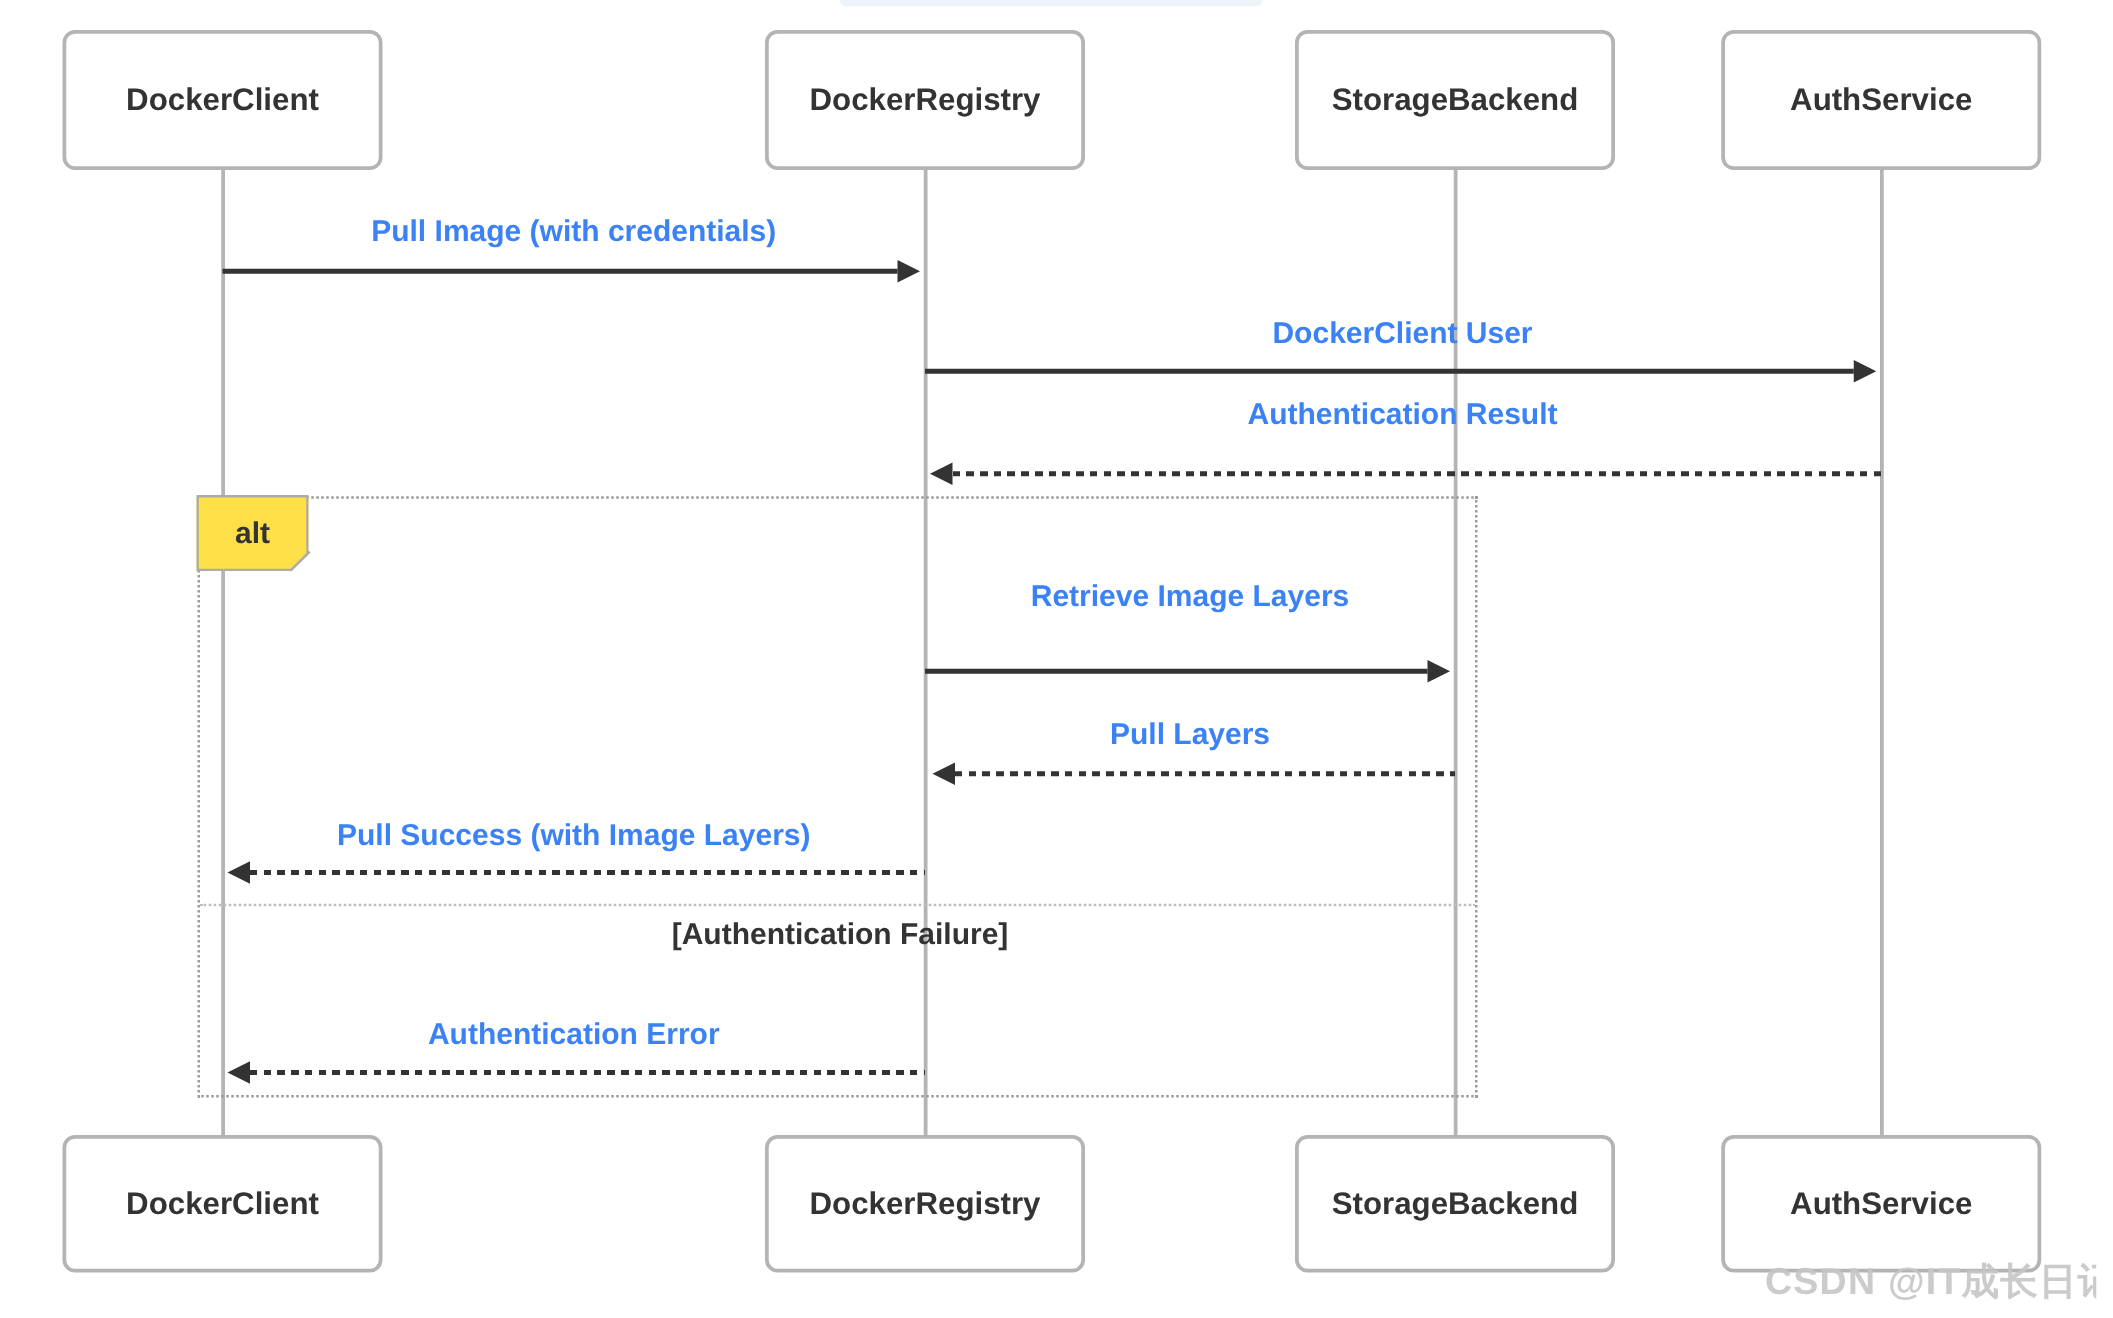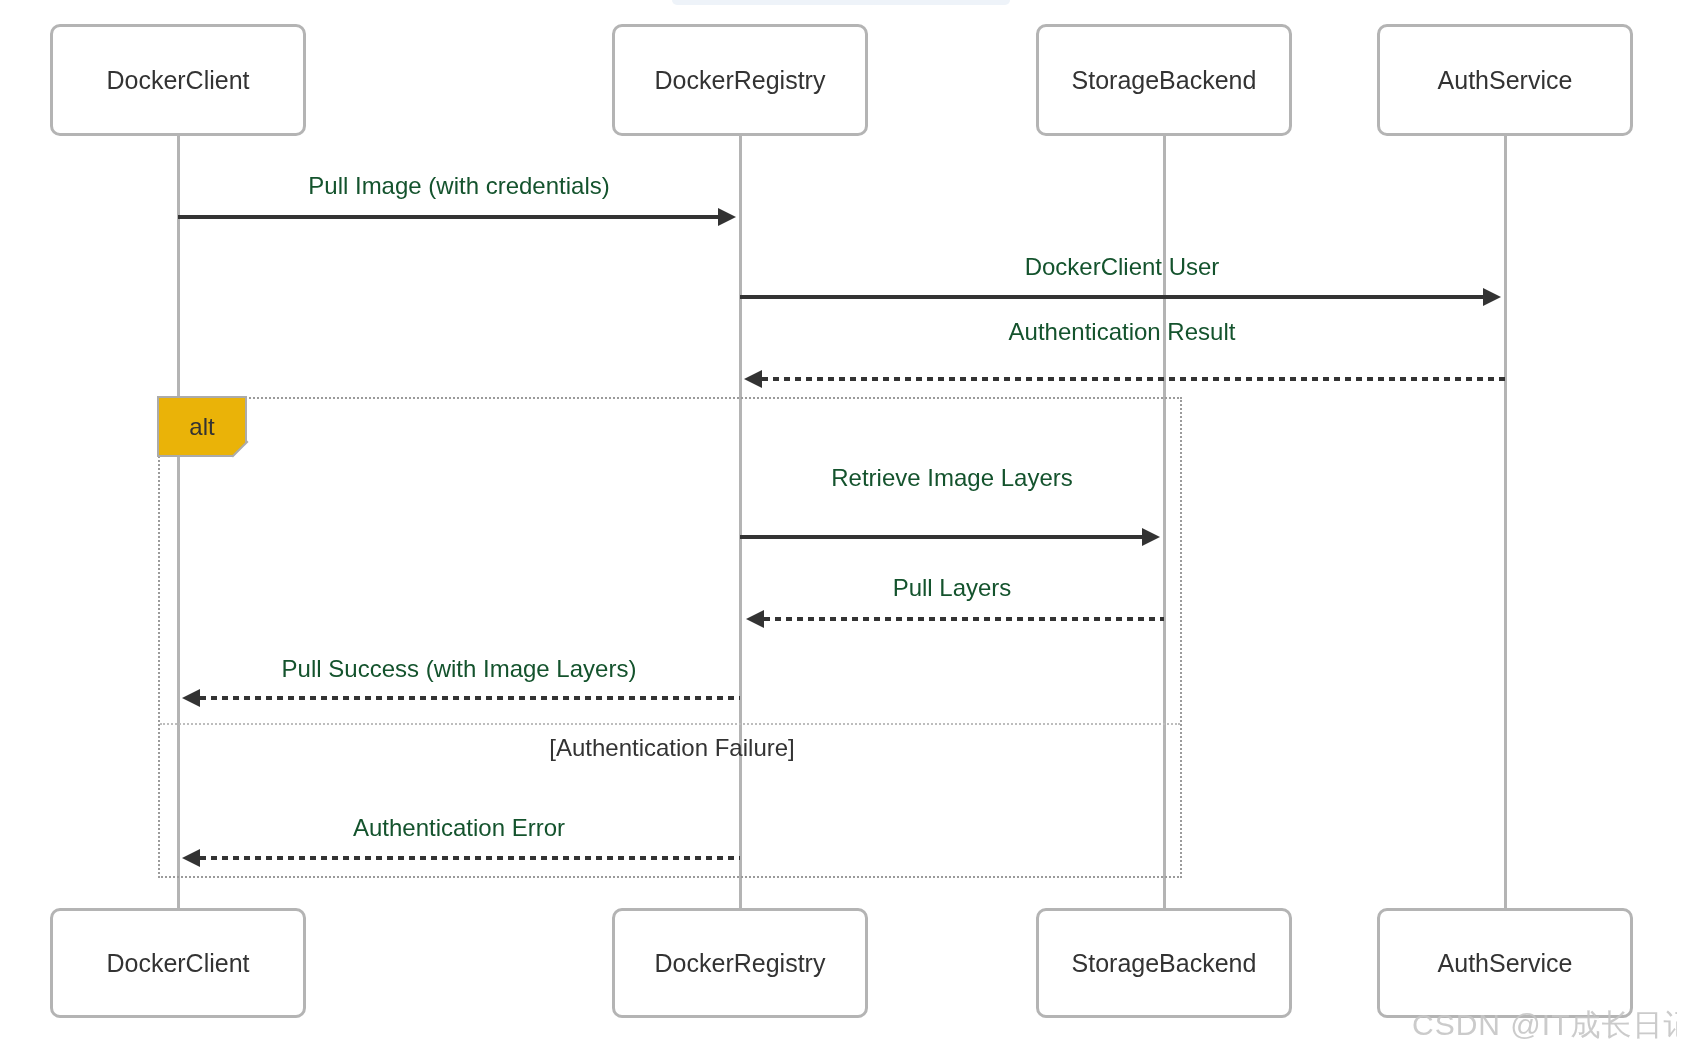--- a/index.html
+++ b/index.html
@@ -1,48 +1,48 @@
 <!DOCTYPE html>
 <html><head>
 <meta charset="utf-8">
 <style>
   html,body{margin:0;padding:0;background:#ffffff;}
   .canvas{
     position:relative;width:1677px;height:1054px;overflow:hidden;background:#fff;
-    font-family:"Liberation Sans","DejaVu Sans",sans-serif;color:#333;
+    font-family:"Liberation Sans","DejaVu Sans",sans-serif;color:#333;font-weight:bold;
   }
   .accent-bar{position:absolute;left:672px;top:0;width:338px;height:5px;
     background:#eef3f9;border-radius:0 0 6px 6px;}
   .actor{
     position:absolute;width:256px;box-sizing:border-box;
     background:#fff;border:3px solid #b4b4b4;border-radius:10px;
     display:flex;align-items:center;justify-content:center;
     font-size:25px;color:#333;z-index:5;
   }
   .actor.top{top:24px;height:112px;}
   .actor.bottom{top:908px;height:110px;}
   .lifeline{position:absolute;top:136px;width:3px;height:772px;background:#b4b4b4;z-index:1;}
   .msg-label{
     position:absolute;transform:translateX(-50%);white-space:nowrap;
-    font-size:24px;color:#14532d;z-index:4;
+    font-size:24px;color:#3b82f6;z-index:4;
   }
   .line-solid{position:absolute;height:4px;background:#333;z-index:3;}
   .line-dashed{position:absolute;height:4px;z-index:3;
     background:repeating-linear-gradient(to right,#333 0 6px,transparent 6px 11px);}
   .head-right{position:absolute;width:0;height:0;border-style:solid;z-index:3;
     border-width:9px 0 9px 18px;border-color:transparent transparent transparent #333;}
   .head-left{position:absolute;width:0;height:0;border-style:solid;z-index:3;
     border-width:9px 18px 9px 0;border-color:transparent #333 transparent transparent;}
   .alt-frame{position:absolute;left:158px;top:397px;width:1024px;height:481px;
     box-sizing:border-box;border:2px dotted #9b9b9b;z-index:2;}
   .alt-divider{position:absolute;left:160px;top:723px;width:1020px;height:0;
     border-top:2px dotted #bdbdbd;z-index:2;}
   .alt-label{
     position:absolute;left:157px;top:396px;width:90px;height:61px;box-sizing:border-box;
-    background:#eab308;border:2px solid #ababab;z-index:6;
+    background:#fde047;border:2px solid #ababab;z-index:6;
     clip-path:polygon(0 0,100% 0,100% calc(100% - 15px),calc(100% - 15px) 100%,0 100%);
     display:flex;align-items:center;justify-content:center;
     font-size:24px;color:#333;padding-right:0;
   }
   .alt-notch{position:absolute;left:229px;top:448px;width:22px;height:2px;
     background:#ababab;transform:rotate(-45deg);z-index:7;}
   .guard{position:absolute;transform:translateX(-50%);white-space:nowrap;
     font-size:24px;color:#333;z-index:4;}
   .watermark{position:absolute;left:1412px;top:1005px;font-size:30px;
     color:rgba(197,197,197,0.9);white-space:nowrap;z-index:8;letter-spacing:1px;}

